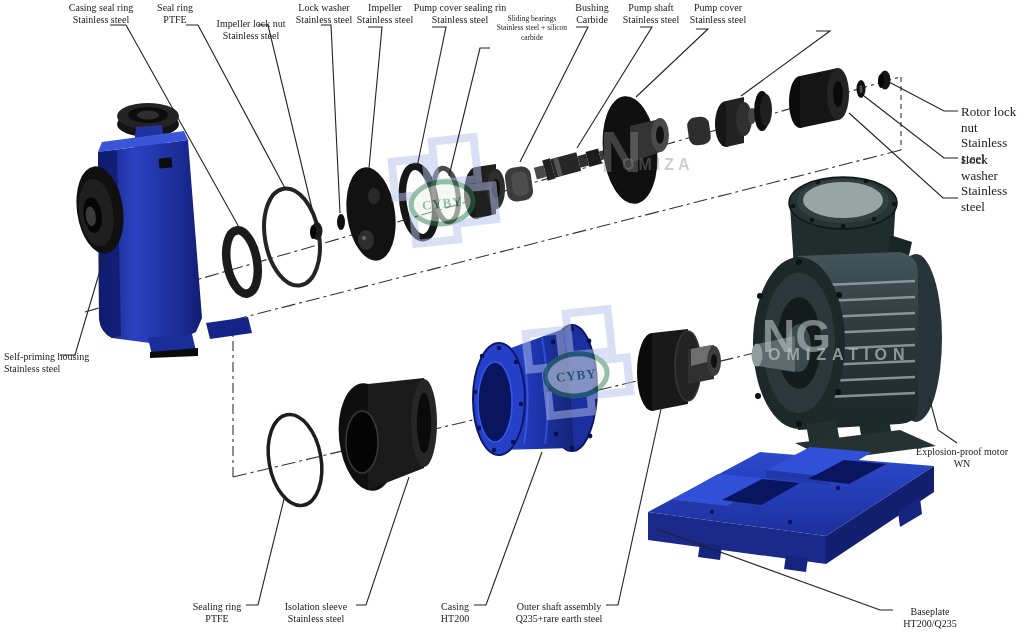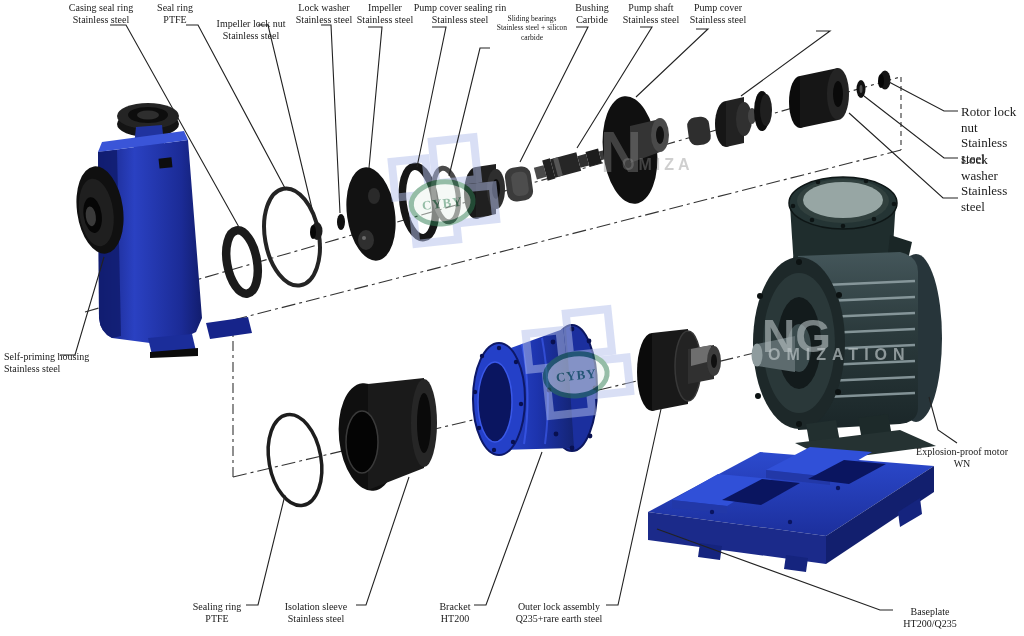--- a/index.html
+++ b/index.html
@@ -377,21 +377,21 @@
 
   <div class="lbl" style="left:186px;top:601px;width:62px">
     <span class="ln">Sealing ring</span>
     <span class="ln">PTFE</span>
   </div>
   <div class="lbl" style="left:277px;top:601px;width:78px">
     <span class="ln">Isolation sleeve</span>
     <span class="ln">Stainless steel</span>
   </div>
   <div class="lbl" style="left:427px;top:601px;width:56px">
-    <span class="ln">Bracket</span>
+    <span class="ln">Casing</span>
     <span class="ln">HT200</span>
   </div>
   <div class="lbl" style="left:504px;top:601px;width:110px">
-    <span class="ln">Outer lock assembly</span>
+    <span class="ln">Outer shaft assembly</span>
     <span class="ln">Q235+rare earth steel</span>
   </div>
 
 </div>
 
 </body></html>

